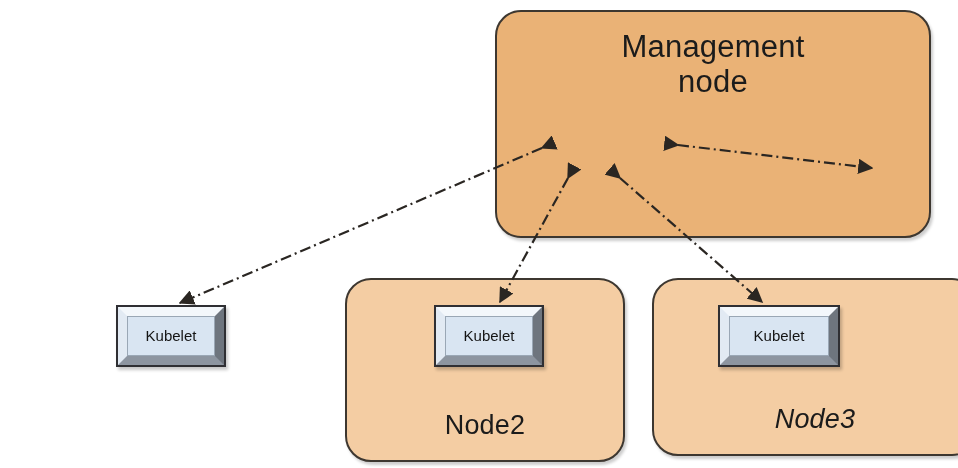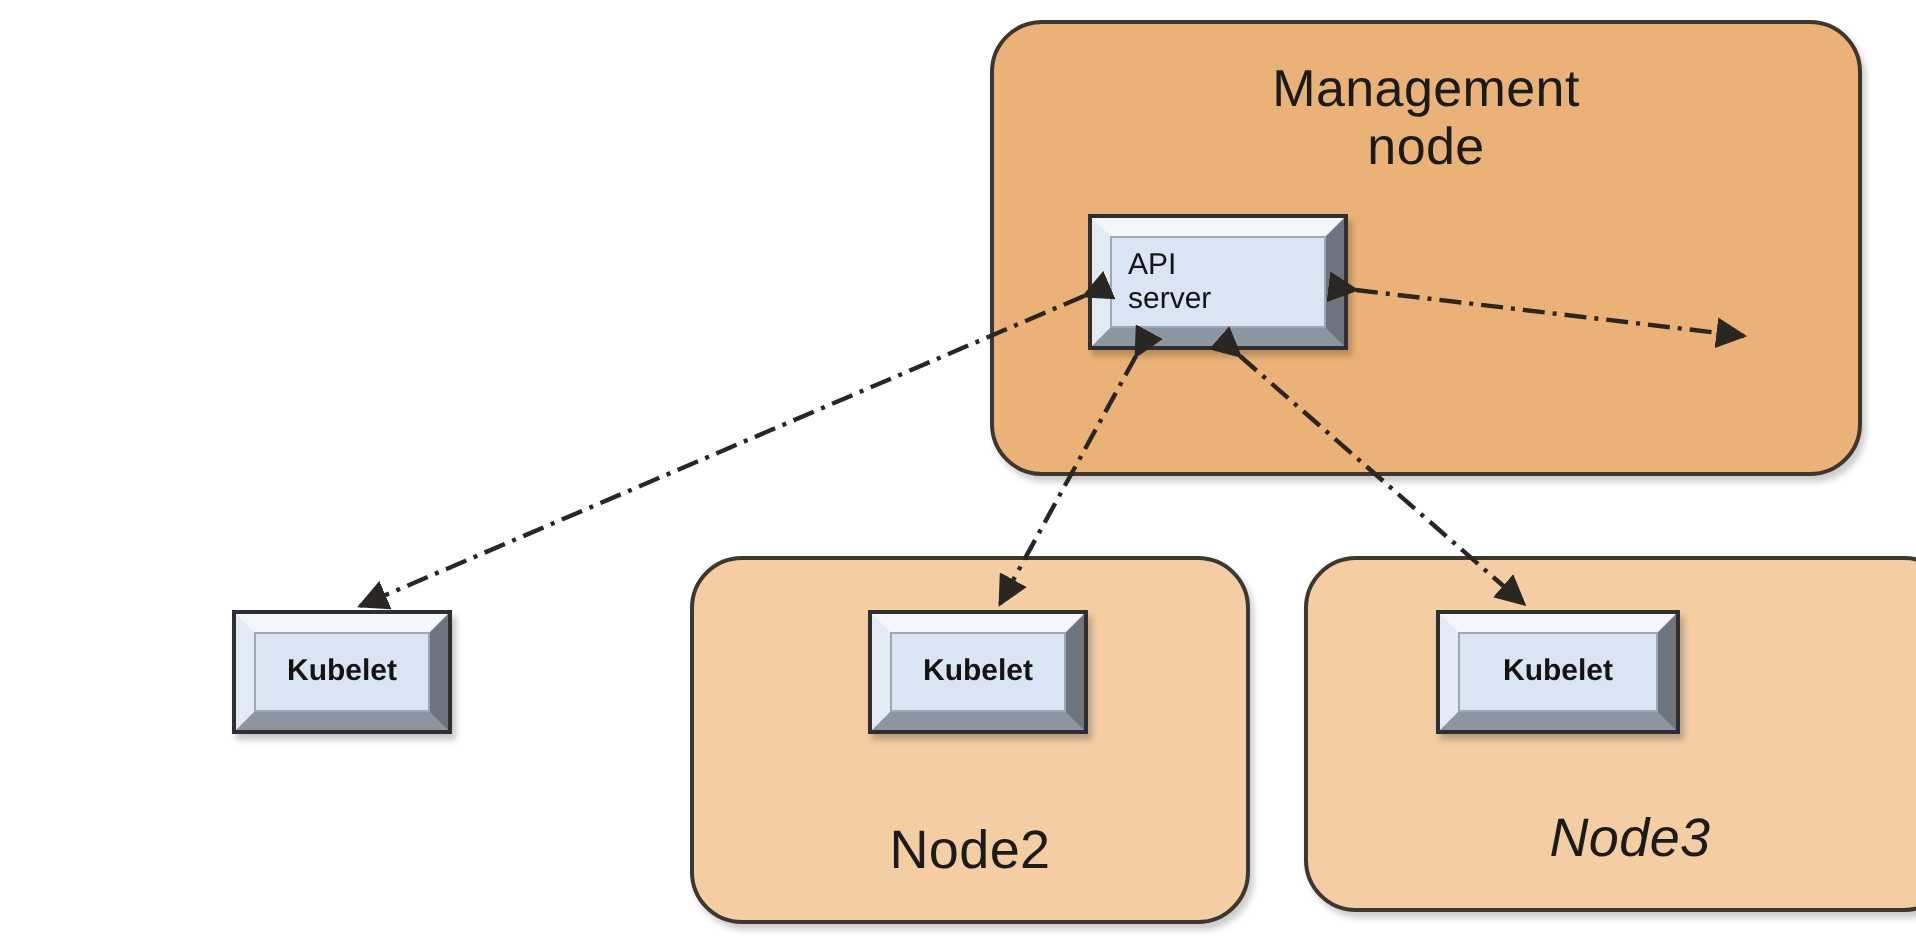--- a/index.html
+++ b/index.html
@@ -37,21 +37,21 @@
     left: 0;
     right: 0;
     text-align: center;
     color: #1b1b1b;
     line-height: 1.12;
     letter-spacing: 0.2px;
     white-space: pre-line;
   }
   .mgmt-label {
     top: 18px;
-    font-size: 26px;
+    font-size: 31px;
   }
   .worker-label {
     bottom: 20px;
     font-size: 27px;
   }
 
   
   .bevel-box {
     position: absolute;
     box-sizing: border-box;
@@ -84,21 +84,21 @@
     color: #141414;
     line-height: 1.15;
     white-space: pre-line;
     padding-left: 8px;
   }
   #api-server .bevel-text { font-size: 15px; }
   .kubelet-box .bevel-inner { justify-content: center; }
   .kubelet-box .bevel-text {
     font-size: 15px;
     padding-left: 0;
-    font-weight: bold;
+    font-weight: normal;
     text-align: center;
   }
 
   
   #ca-box {
     position: absolute;
   }
   #ca-box .ca-label {
     position: absolute;
     left: 0;
@@ -131,27 +131,20 @@
 </head>
 <body>
 
 <div id="diagram-root">
 
   <div class="container-node mgmt" id="mgmt-node" style="left:495px; top:10px; width:436px; height:228px;">
     <div class="container-label mgmt-label">Management
 node</div>
   </div>
 
-  <div class="bevel-box" id="api-server" style="left:544px; top:107px; width:130px; height:68px;">
-    <div class="bevel-frame"></div>
-    <div class="bevel-inner">
-      <span class="bevel-text">API
-server</span>
-    </div>
-  </div>
 
 
   <div class="bevel-box kubelet-box" id="kubelet1" style="left:116px; top:305px; width:110px; height:62px;">
     <div class="bevel-frame"></div>
     <div class="bevel-inner">
       <span class="bevel-text">Kubelet</span>
     </div>
   </div>
 
   <div class="container-node worker" id="node2" style="left:345px; top:278px; width:280px; height:184px;">

